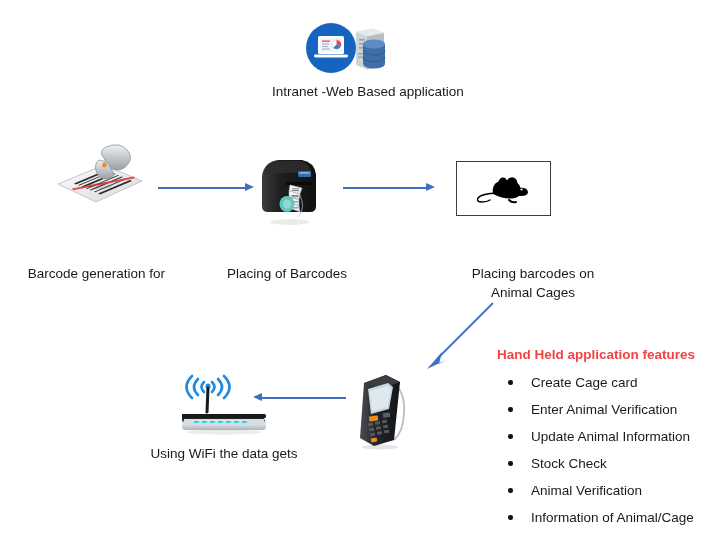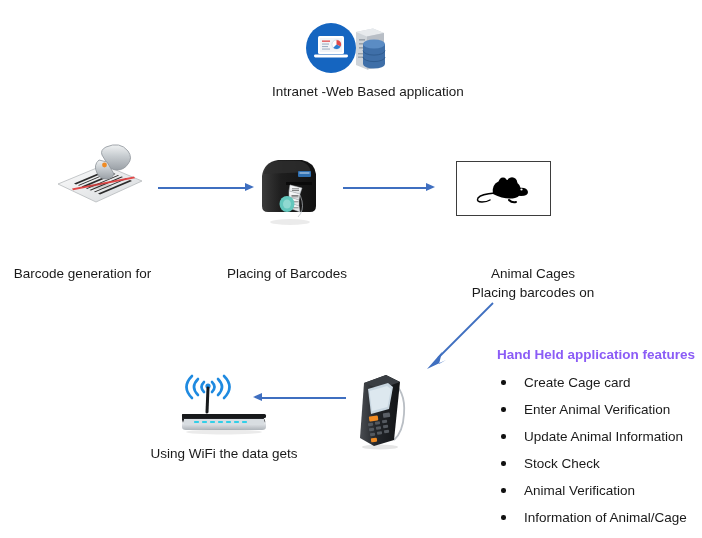--- a/index.html
+++ b/index.html
@@ -46,24 +46,24 @@
   
   #cage-box{
     left:456px;top:145px;width:95px;height:55px;
     border:1.6px solid #3d3d3d;background:#fff;
     box-sizing:border-box;
   }
 
   
   #features-block{left:497px;top:331px;width:205px;}
   #features-title{
-    font-size:13.5px;font-weight:bold;color:#8b5cf6;
+    font-size:13.5px;font-weight:bold;color:#ef4444;
     margin:0 0 13px 0;white-space:nowrap;
   }
-  #features-list{list-style:none;margin:1px;padding:0;}
+  #features-list{list-style:none;margin:8px;padding:0;}
   #features-list li{
     font-size:13.5px;line-height:15px;
     margin-bottom:12px;
     padding-left:26px;
     position:relative;
     white-space:nowrap;
     color:#1a1a1a;
   }
   #features-list li:before{
     content:"";
@@ -145,21 +145,21 @@
 
       <polygon points="24,50.5 86,38.5 87,40.2 25,52.2" fill="#e03c3c" opacity="0.92"></polygon>
 
       <path d="M58 9 q14 -6 22 4 q5 7 0 13 q-4 6 -11 6 q-6 0 -9 -5 l-6 -10 q-2 -5 4 -8 z" fill="url(#gGun)" stroke="#8d9399" stroke-width="0.8"></path>
       <path d="M51 22 q-6 5 -2 13 q3 6 9 6 q6 0 8 -5 l-7 -12 z" fill="url(#gGun)" stroke="#8d9399" stroke-width="0.8"></path>
       <circle cx="56.5" cy="27" r="2.4" fill="#ef8a22"></circle>
       <ellipse cx="52" cy="48" rx="12" ry="3" fill="#000" opacity="0.10"></ellipse>
     </svg>
   </div>
 
-  <div class="caption" style="left:0px;top:248px;width:165px;">
+  <div class="caption" style="left:0px;top:248px;width:165px;text-align:right;">
     <span class="ln">Barcode generation for</span>
   </div>
 
   <div>
     <div class="arrow-line" style="left:158px;top:171px;width:88px;"></div>
     <div class="arrow-head-r" style="left:245px;top:167px;"></div>
   </div>
 
   <div class="abs" style="left:256px;top:138px;">
     <svg width="72" height="76" viewBox="0 0 72 76">
@@ -224,22 +224,22 @@
 
       <circle cx="64.5" cy="27.5" r="1.1" fill="#fff"></circle>
 
       <path d="M38 31 q-14 1 -17 5 q-2 4 4 4 q5 0 8 -2" fill="none" stroke="#000" stroke-width="1.5" stroke-linecap="round"></path>
 
       <path d="M52 38 q3 3 7 2" fill="none" stroke="#000" stroke-width="2" stroke-linecap="round"></path>
     </svg>
   </div>
 
   <div class="caption" style="left:443px;top:248px;width:180px;">
+    <span class="ln">Placing barcodes on</span>
     <span class="ln">Animal Cages</span>
-    <span class="ln">Placing barcodes on</span>
   </div>
 
   <div class="abs" style="left:415px;top:280px;">
     <svg width="90" height="85" viewBox="0 0 90 85">
       <line x1="78" y1="7" x2="23" y2="62" stroke="#3f6fc0" stroke-width="1.8"></line>
       <polygon points="12,73 27,56 24,68 31,64" fill="#3f6fc0"></polygon>
     </svg>
   </div>
 
   <div class="abs" style="left:350px;top:354px;">

